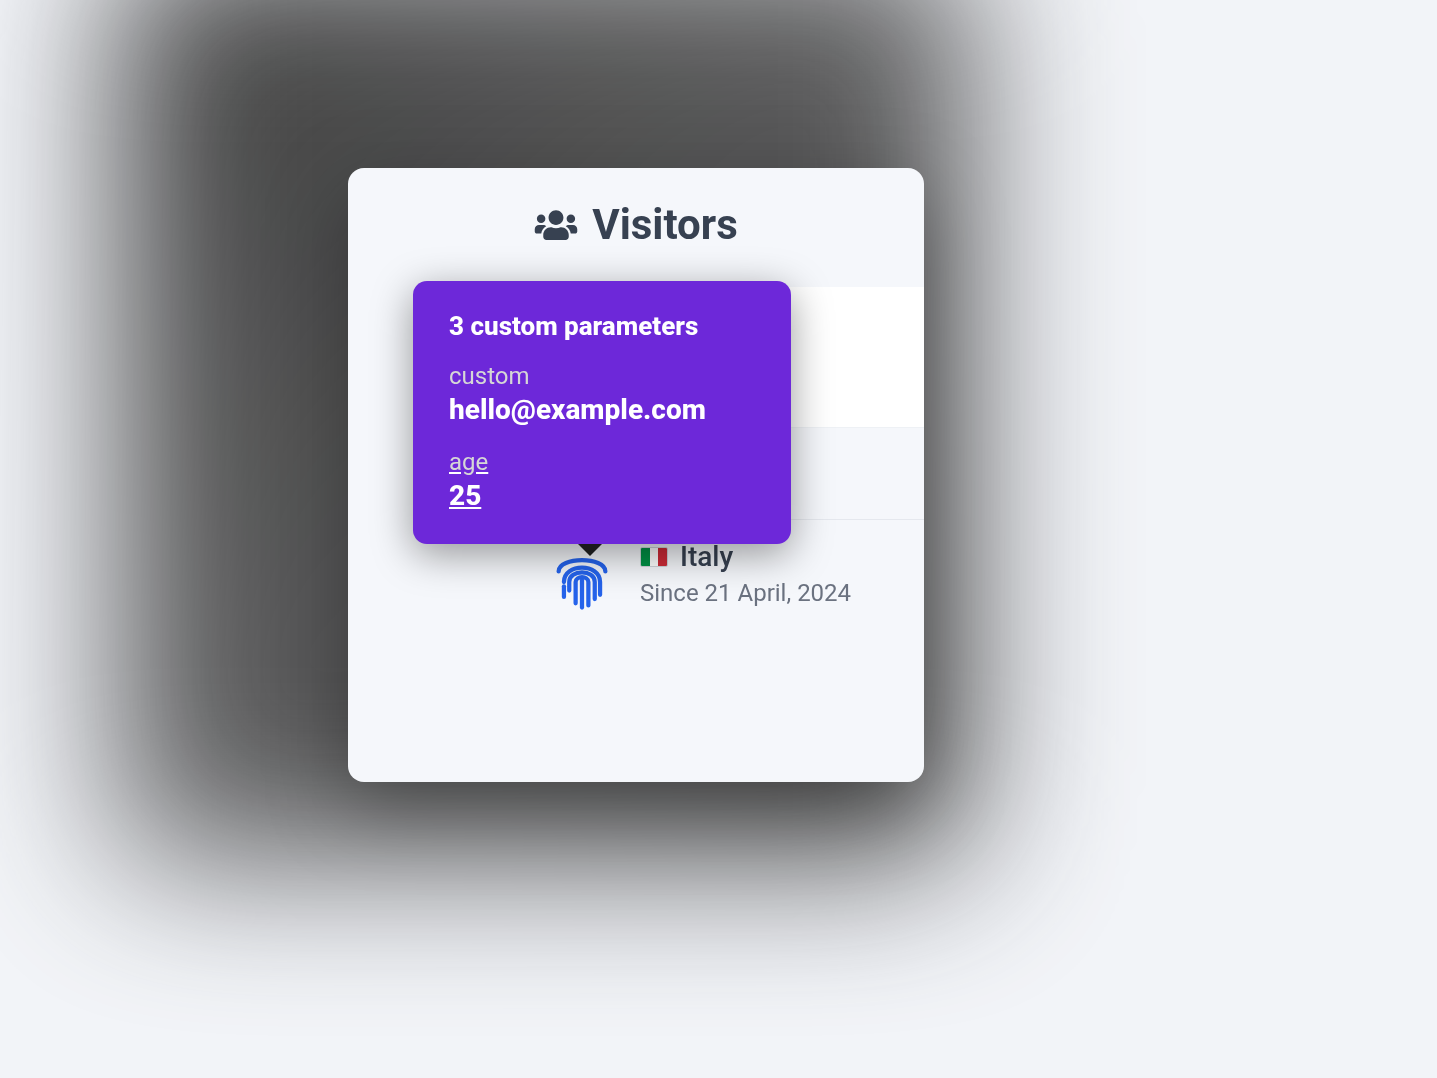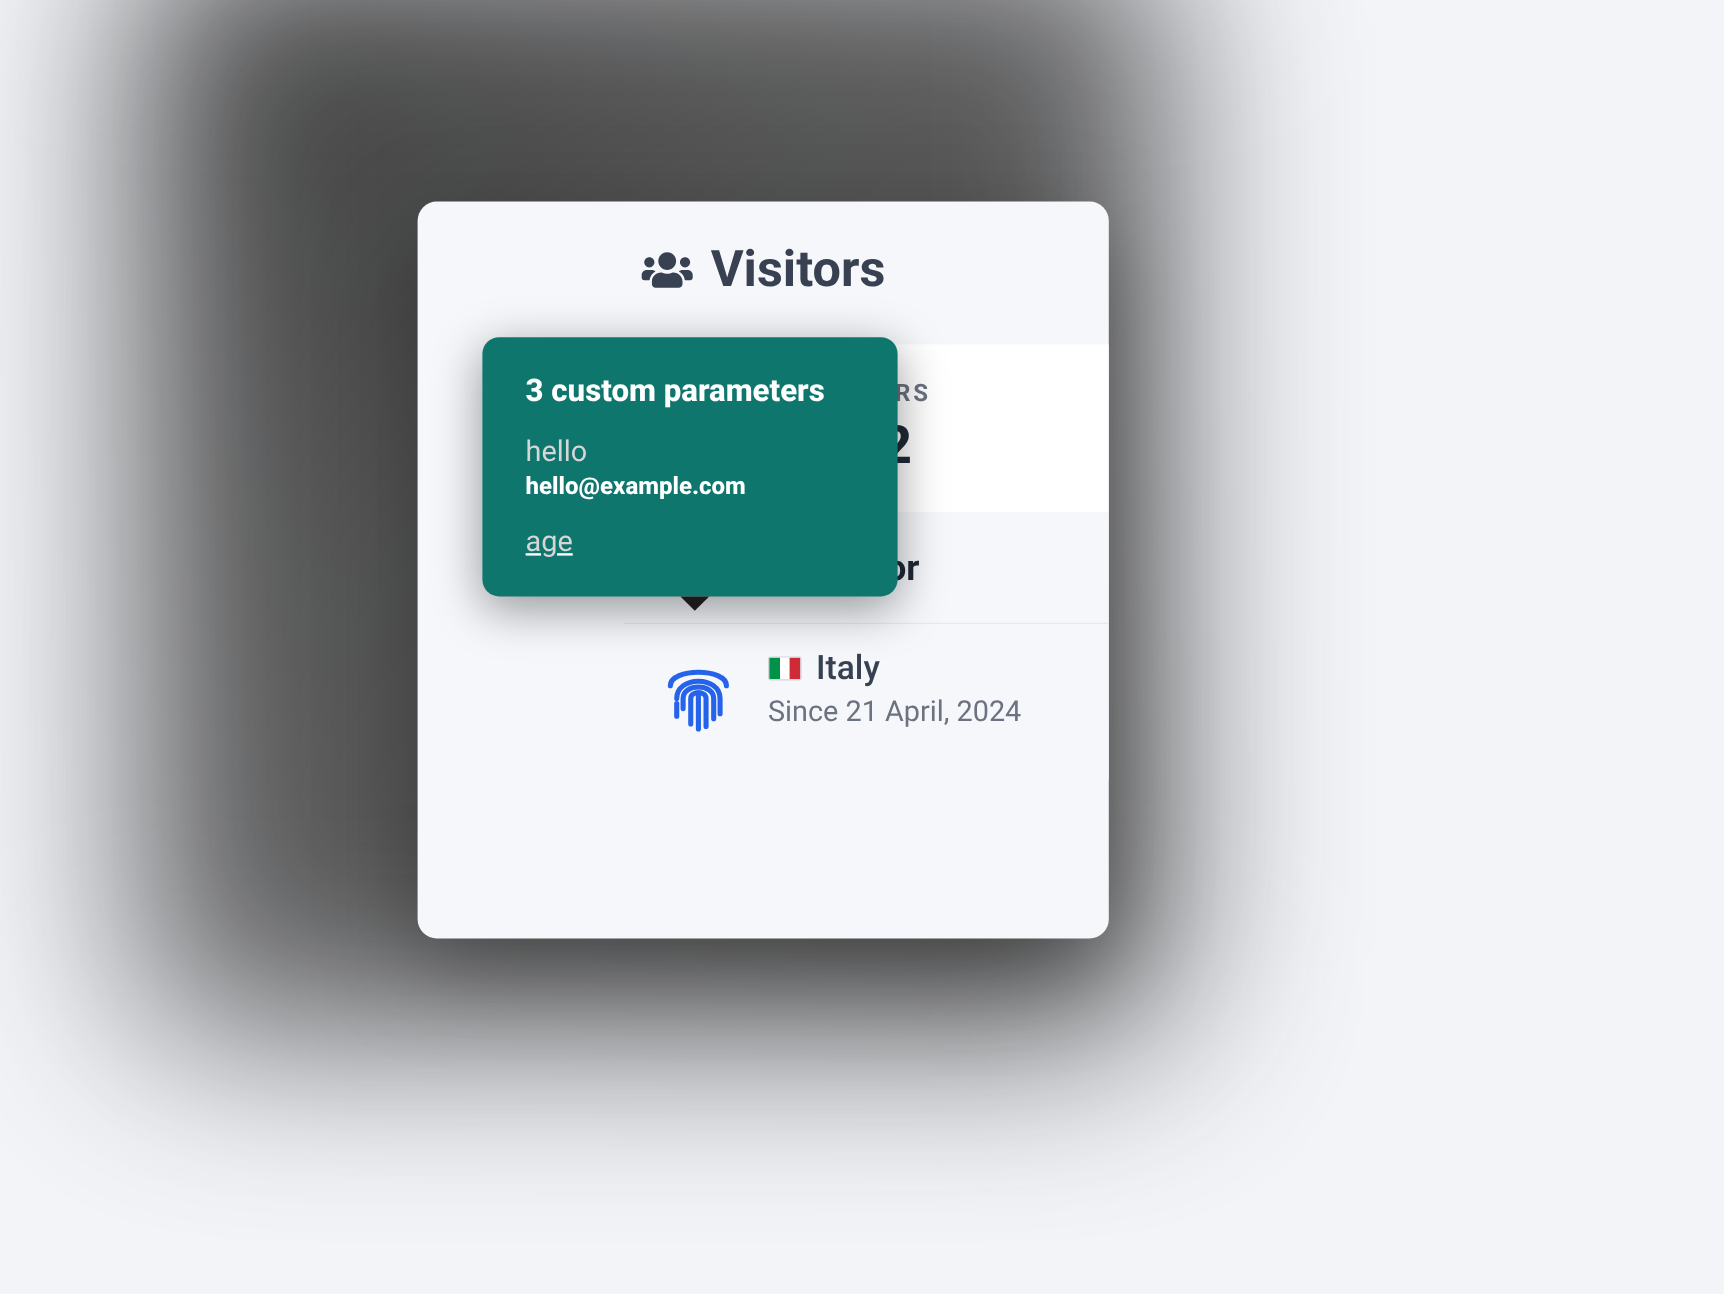--- a/index.html
+++ b/index.html
@@ -132,24 +132,24 @@
       font-size: 28px;
       color: #374151;
       font-weight: 500;
     }
     .since-text {
       font-size: 24px;
       color: #6b7280;
     }
     .tooltip {
       position: absolute;
-      left: 402px;
+      left: 413px;
       top: 281px;
-      width: 346px;
-      background: #0f766e;
+      width: 378px;
+      background: #6d28d9;
       border-radius: 14px;
       padding: 30px 36px 30px 36px;
       color: #ffffff;
       box-shadow: 0 10px 40px rgba(0,0,0,0.4);
     }
     .tooltip::after {
       content: '';
       position: absolute;
       bottom: -12px;
       left: 165px;
@@ -169,21 +169,21 @@
       margin-bottom: 0;
       text-decoration: underline;
     }
     .tooltip-key {
       font-size: 24px;
       color: #d6d6d6;
       font-weight: 400;
       line-height: 1.3;
     }
     .tooltip-val {
-      font-size: 20px;
+      font-size: 28px;
       font-weight: 800;
       color: #ffffff;
       line-height: 1.3;
     }
   </style>
 </head>
 <body>
 
 <div class="blurred-bg"></div>
 
@@ -223,19 +223,20 @@
         <span class="country-name">Italy</span>
       </div>
       <div class="since-text">Since 21 April, 2024</div>
     </div>
   </div>
 </div>
 
 <div class="tooltip">
   <div class="tooltip-title">3 custom parameters</div>
   <div class="tooltip-param">
-    <div class="tooltip-key">hello</div>
+    <div class="tooltip-key">custom</div>
     <div class="tooltip-val">hello@example.com</div>
   </div>
   <div class="tooltip-param">
     <div class="tooltip-key">age</div>
+    <div class="tooltip-val">25</div>
   </div>
 </div>
 
 </body></html>

